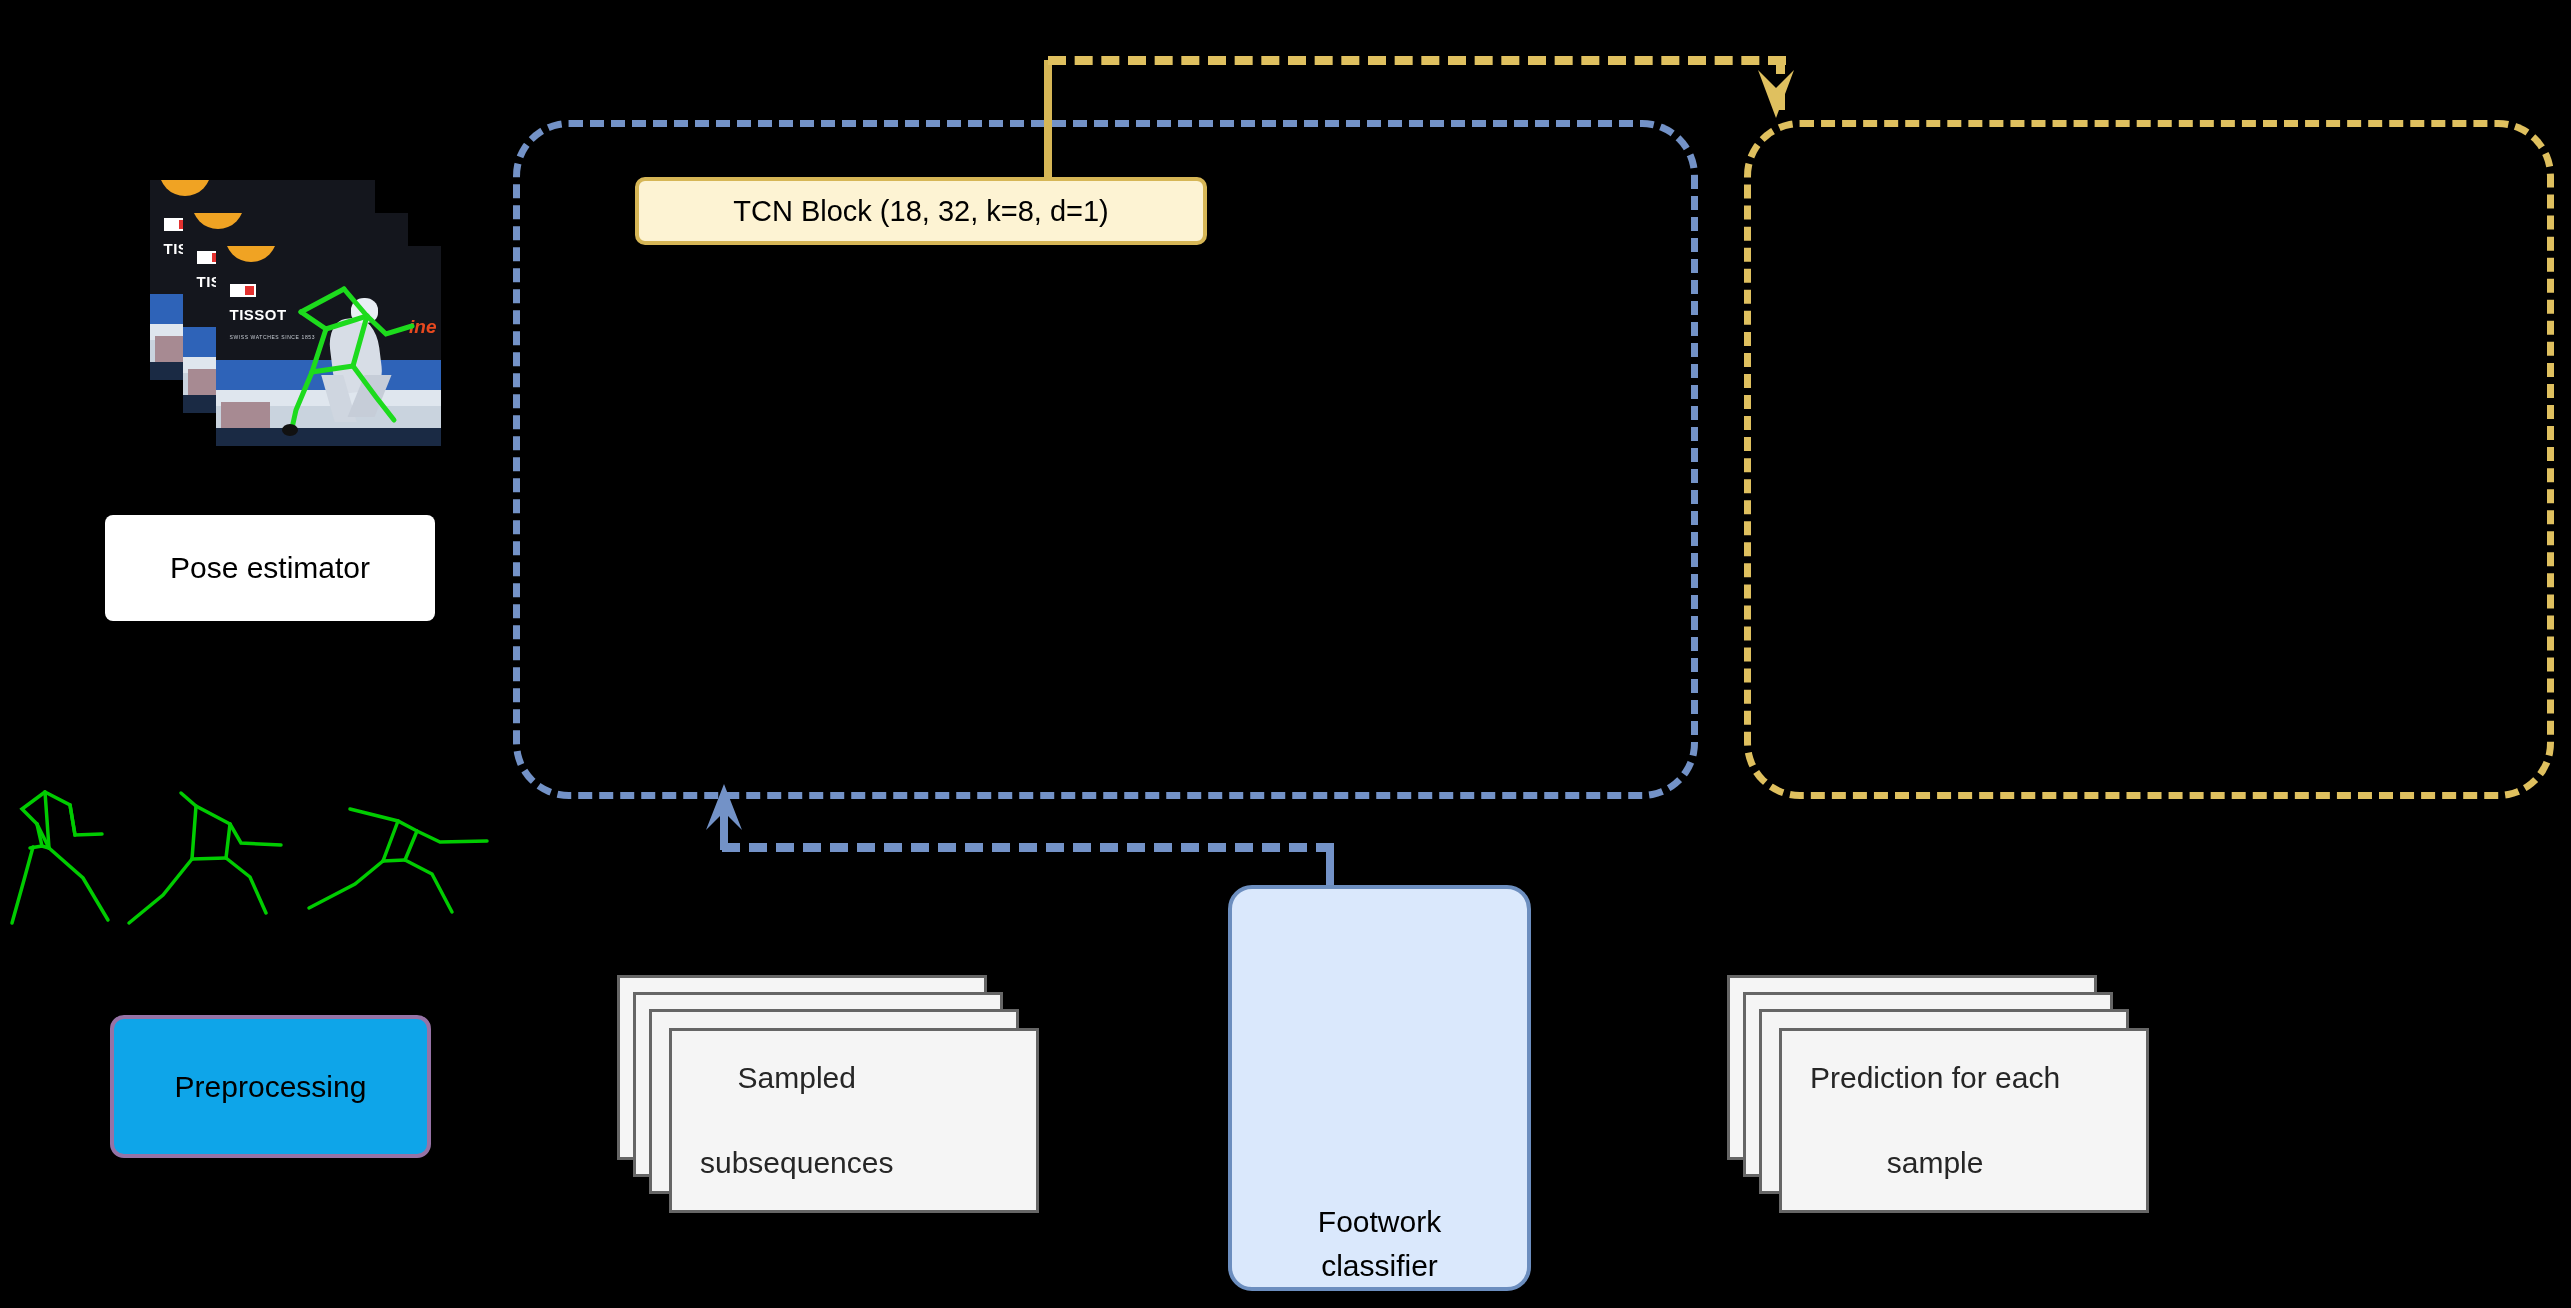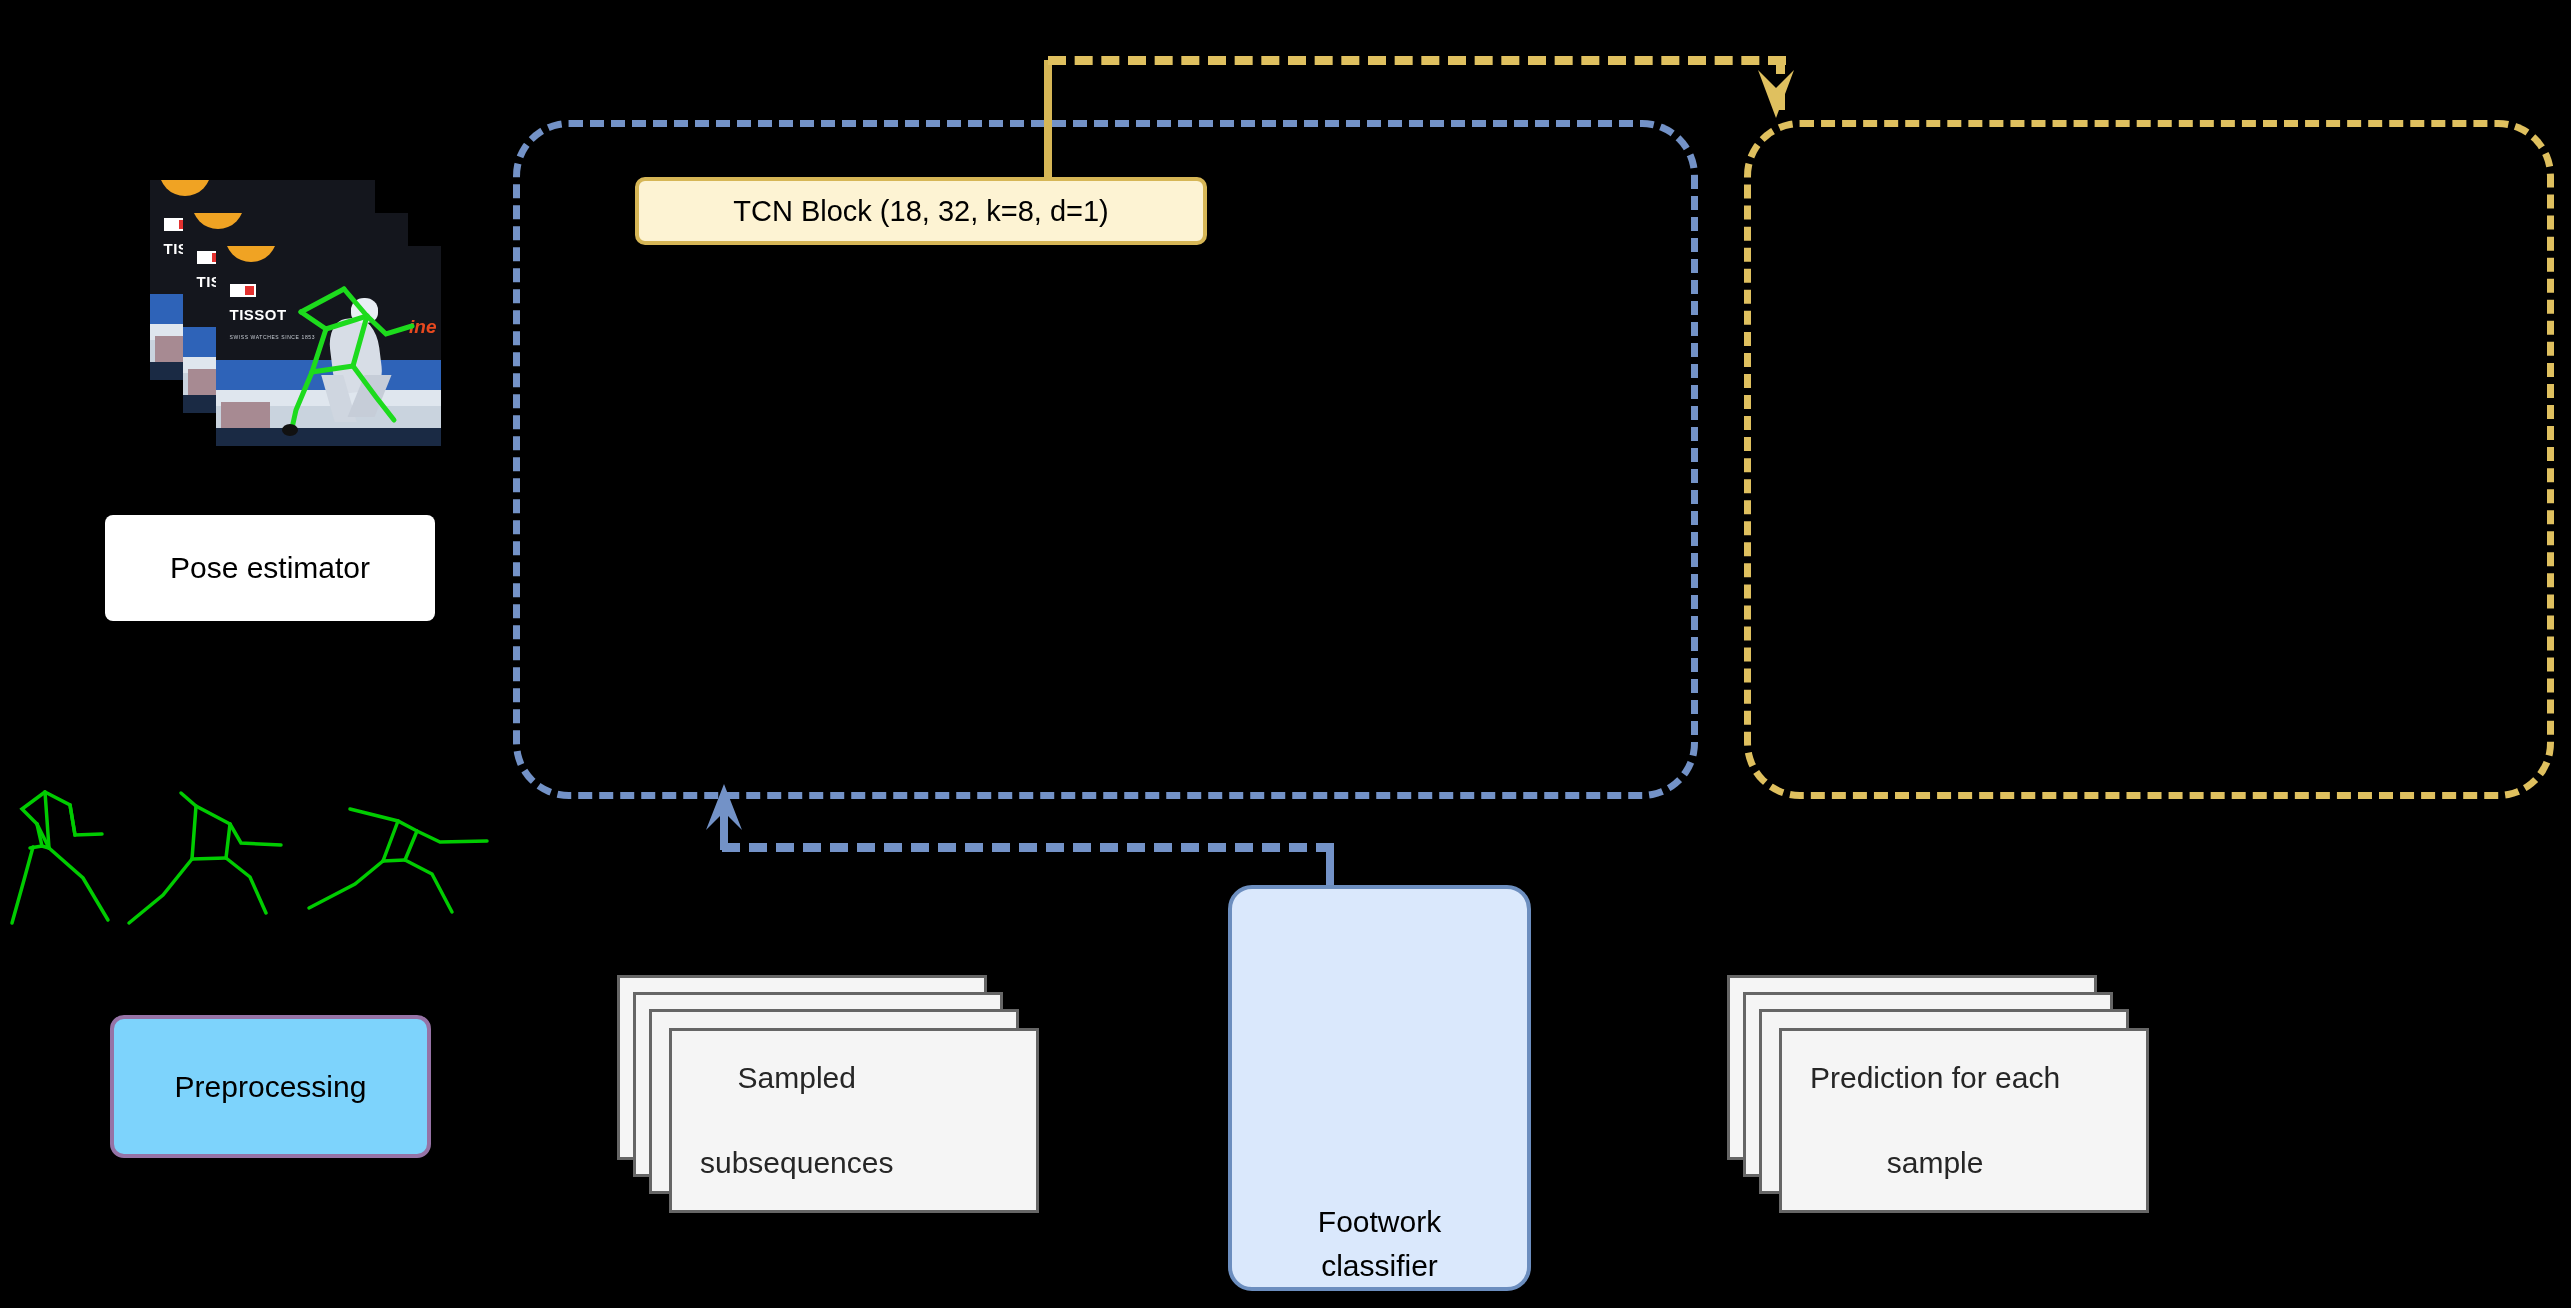--- a/index.html
+++ b/index.html
@@ -47,21 +47,21 @@
 
   
   .pose-box {
     position:absolute; left:105px; top:515px; width:330px; height:106px;
     background:#ffffff; border-radius:8px;
     display:flex; align-items:center; justify-content:center;
     color:#000; font-size:30px; font-family:"Liberation Sans", sans-serif;
   }
   .prep-box {
     position:absolute; left:110px; top:1015px; width:313px; height:135px;
-    background:#7dd3fc; border:4px solid #9673a6; border-radius:14px;
+    background:#0ea5e9; border:4px solid #9673a6; border-radius:14px;
     display:flex; align-items:center; justify-content:center;
     color:#000; font-size:30px; font-family:"Liberation Sans", sans-serif;
   }
 
   
   .skeletons { position:absolute; left:0px; top:760px; width:510px; height:170px; }
 
   
   .dash-box { position:absolute; border-radius:56px; background:transparent; }
   .blue-container { left:513px; top:120px; width:1171px; height:665px;

